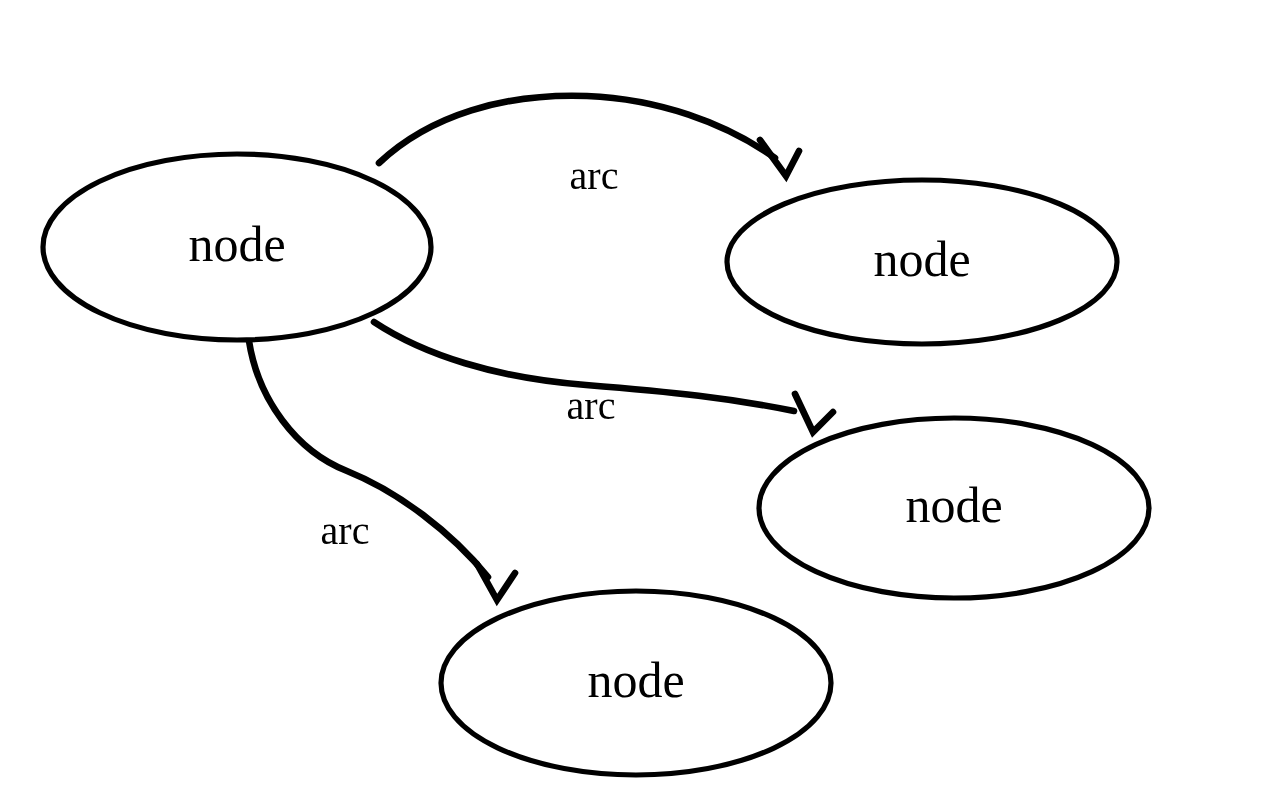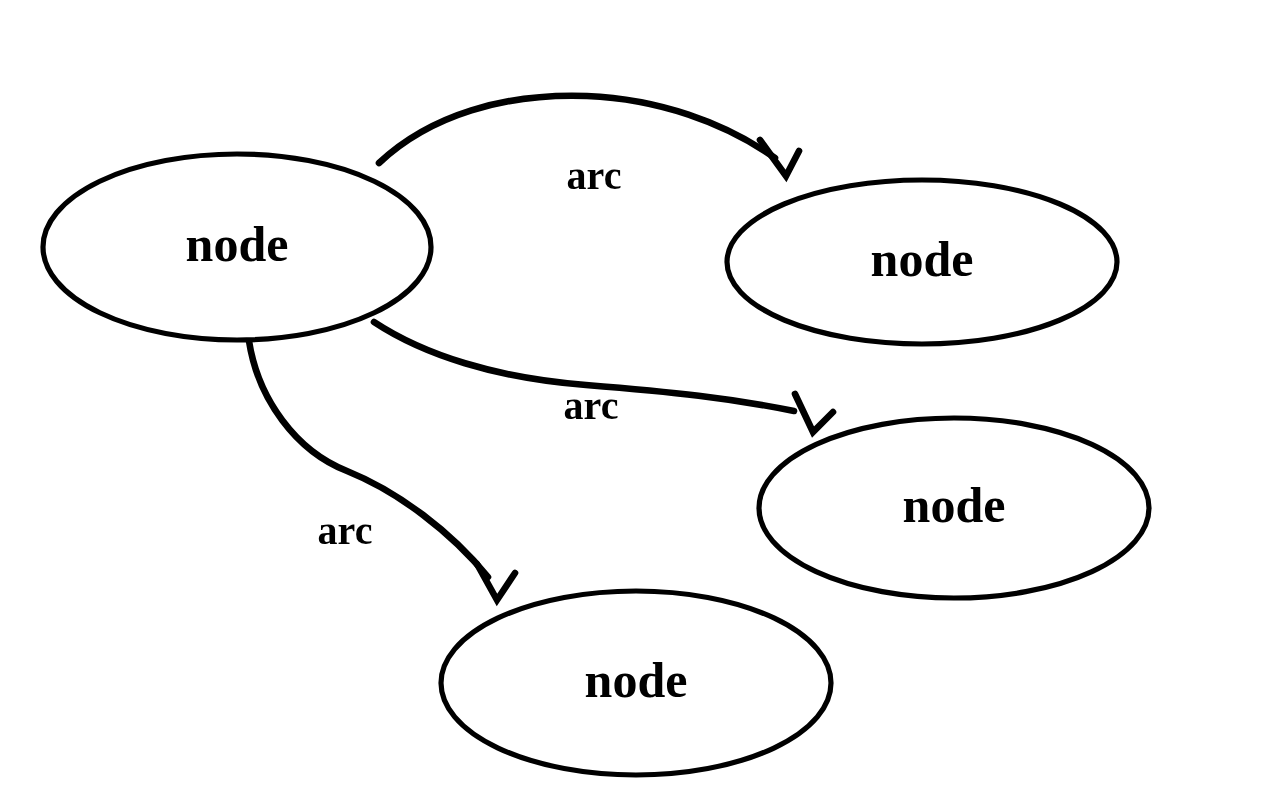--- a/index.html
+++ b/index.html
@@ -12,21 +12,20 @@
     width: 1269px;
     height: 808px;
     overflow: hidden;
     font-family: "Liberation Serif", "DejaVu Serif", serif;
   }
   #canvas-wrap {
     position: relative;
     width: 1269px;
     height: 808px;
     background: #ffffff;
-    font-weight: bold;
   }
   svg#graph {
     display: block;
     width: 1269px;
     height: 808px;
     background: #ffffff;
   }
   .node-shape {
     fill: #ffffff;
     stroke: #000000;

